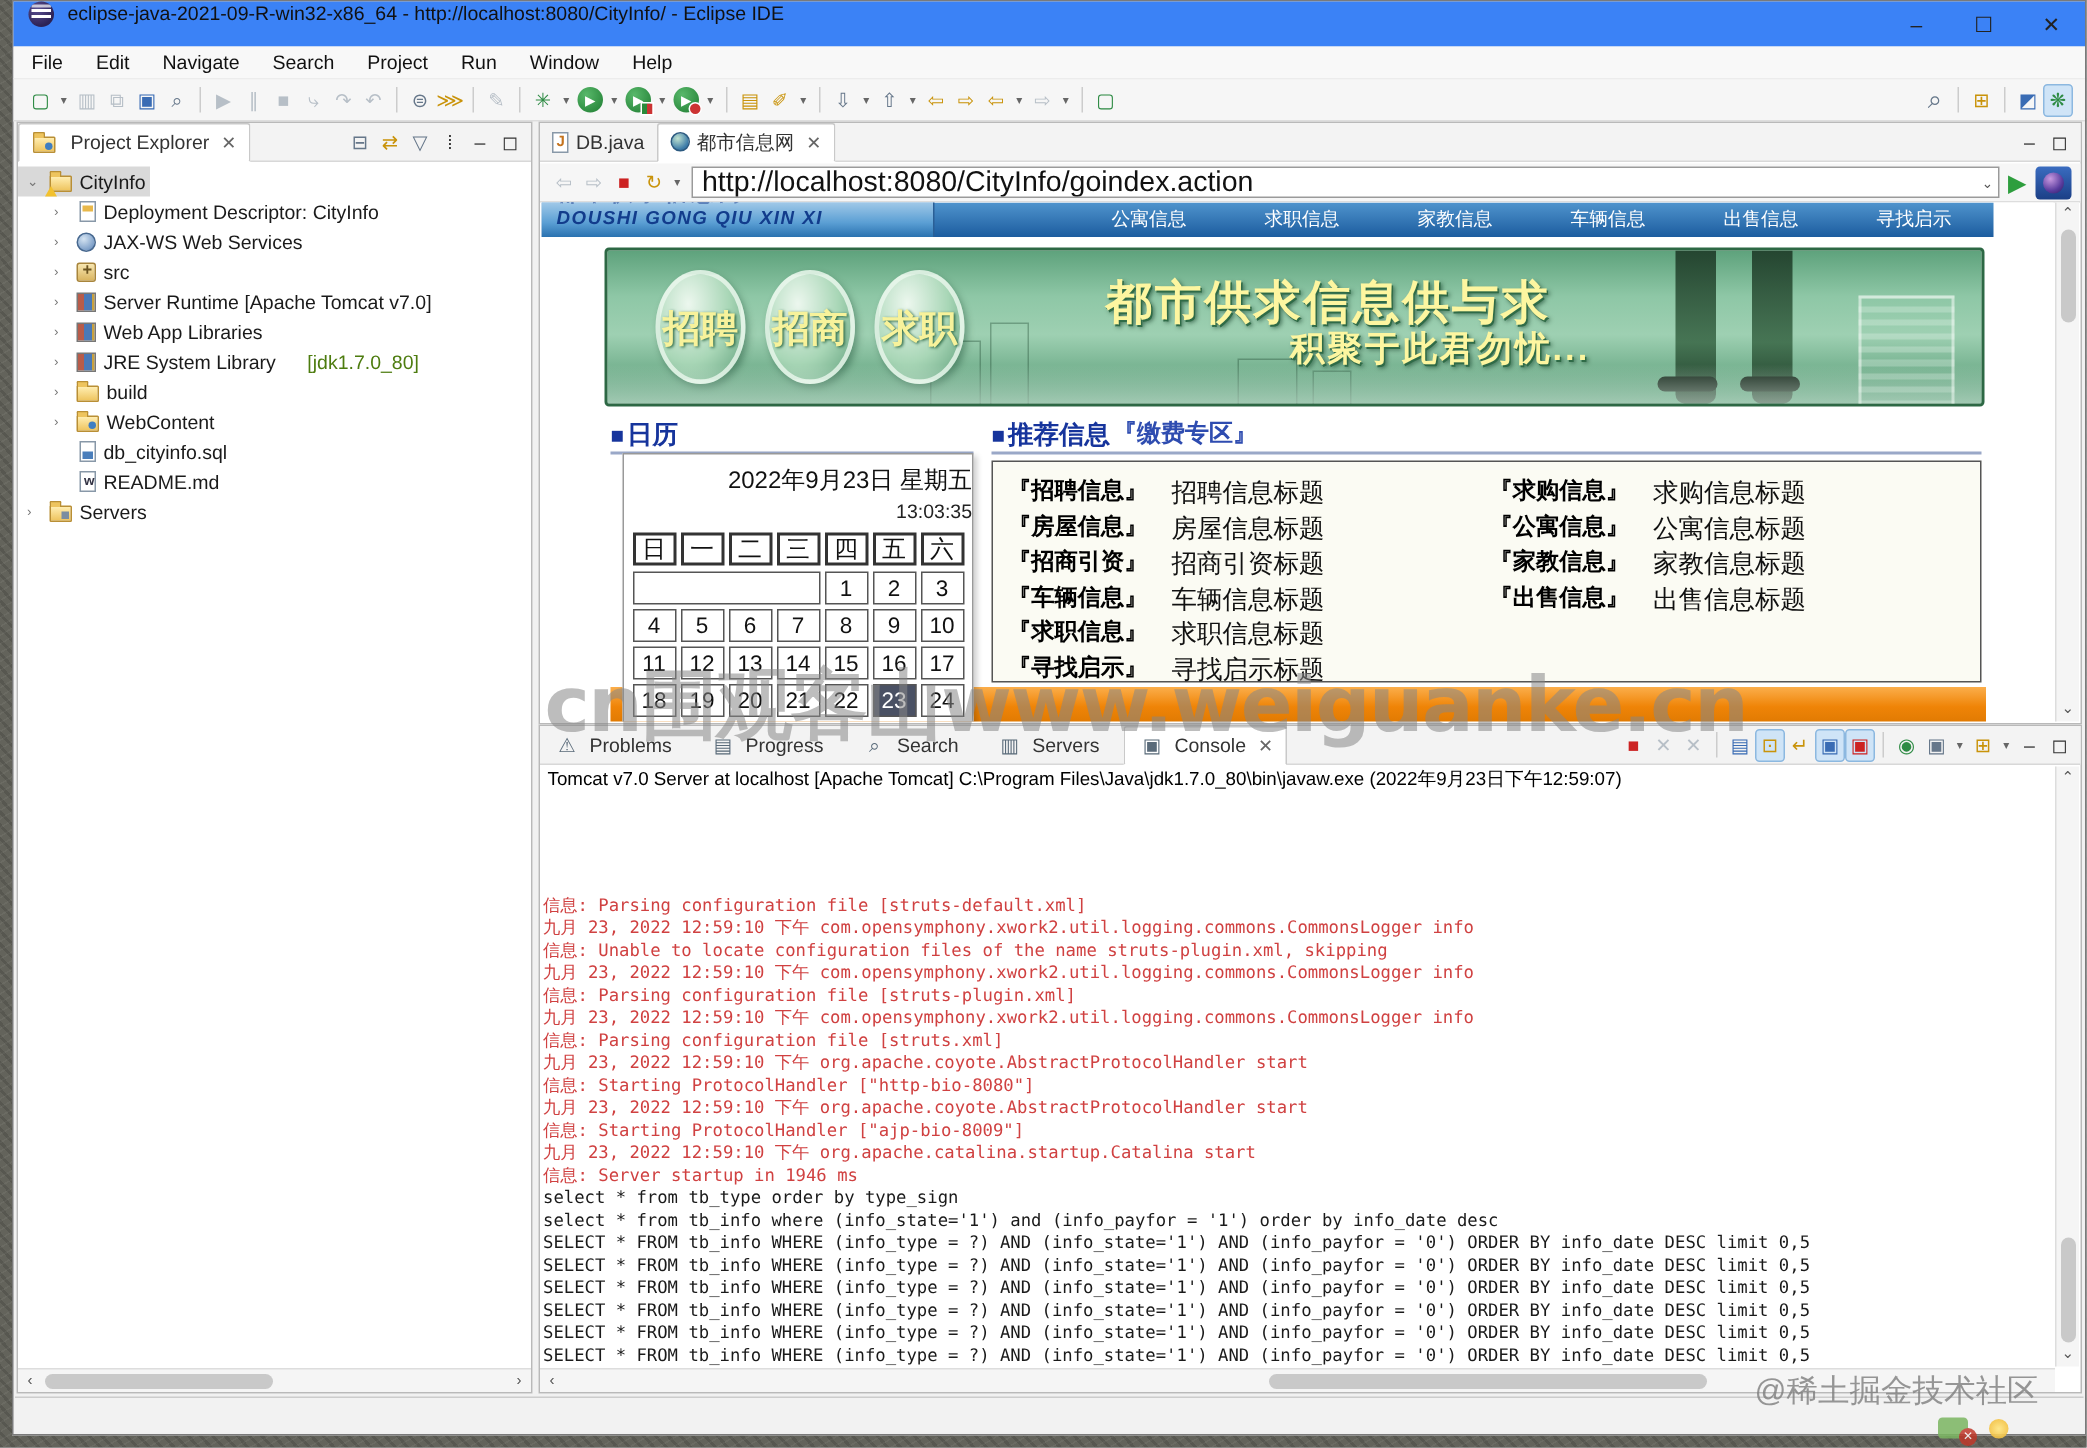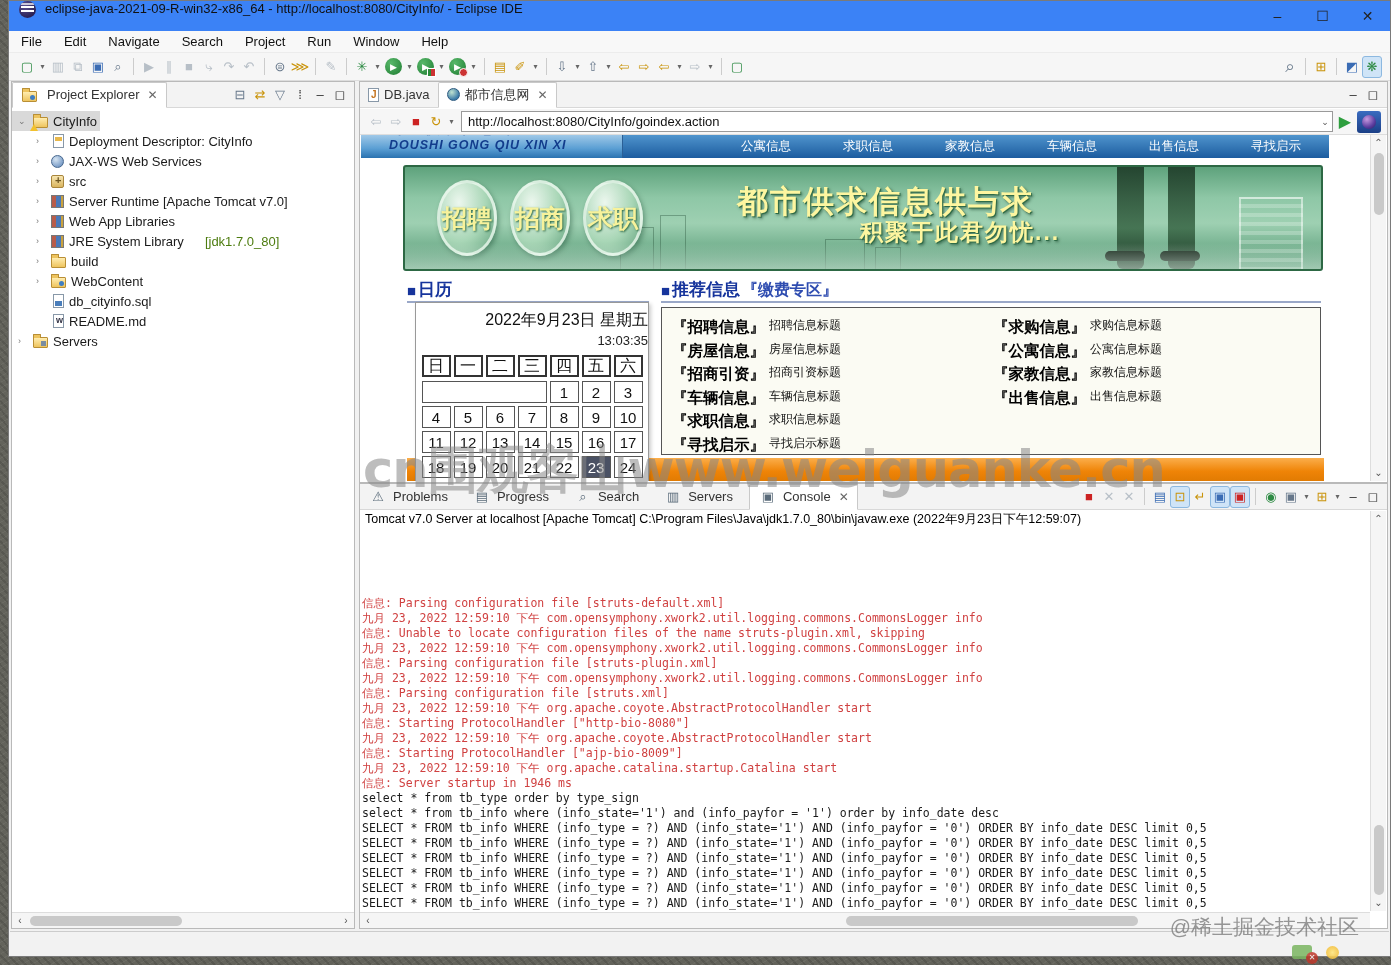--- a/index.html
+++ b/index.html
@@ -65,30 +65,30 @@
 .hscroll .arr{width:16px;text-align:center;font-size:10px;color:#555}
 .hthumb{height:10px;background:#c9c9c9;border-radius:5px}
 .vscroll{position:absolute;top:0;bottom:0;width:16px;background:#f5f5f5;border-left:1px solid #ddd;display:flex;flex-direction:column;align-items:center}
 .vscroll .arr{height:16px;line-height:16px;font-size:10px;color:#555}
 .vthumb{width:10px;background:#c9c9c9;border-radius:5px}
 
 .etab-ico{width:11px;height:14px;background:#fff;border:1px solid #8898a8;position:relative;flex:none}
 .etab-ico::after{content:"J";position:absolute;left:2px;top:0;font-size:10px;font-weight:bold;color:#c4731e}
 .globe-ico{width:13px;height:13px;border-radius:50%;flex:none;background:radial-gradient(circle at 35% 30%,#bfe2d0,#3c7ba8 70%);border:1px solid #2c5a80}
 .bbar{position:absolute;left:0;top:27px;right:0;height:26px;background:#f6f6f6;border-bottom:1px solid #ddd;display:flex;align-items:center;padding:0 6px;gap:4px}
-.url{flex:1;height:21px;border:1px solid #9a9a9a;background:#fff;font-size:13px;padding:0 18px 0 6px;font-family:"Liberation Sans",sans-serif;color:#111}
+.url{flex:1;height:21px;border:1px solid #9a9a9a;background:#fff;font-size:19px;padding:0 18px 0 6px;font-family:"Liberation Sans",sans-serif;color:#111}
 .urlwrap{flex:1;position:relative;display:flex;align-items:center}
 .url-dd{position:absolute;right:4px;font-size:9px;color:#555}
 .go{color:#2e9e3e;font-size:16px;margin:0 2px}
 .sphere{width:24px;height:22px;border-radius:3px;background:linear-gradient(#3a6cc0,#1b3f86);display:flex;align-items:center;justify-content:center;flex:none}
 .sphere::after{content:"";width:14px;height:14px;border-radius:50%;background:radial-gradient(circle at 35% 30%,#c89ae0,#5a3c9e 60%,#2a1b5e)}
 .viewport{position:absolute;left:1px;top:53px;right:18px;bottom:1px;background:#fff;overflow:hidden}
 
 .site-nav{position:absolute;left:0;top:0;width:968px;height:23px;background:linear-gradient(#4f94cd,#1c5c9f);display:flex;align-items:center}
-.site-logo{width:262px;height:32px;margin-top:-9px;background:linear-gradient(#cde4f5,#5b9fd4 70%,#2a72b0);border-right:1px solid #2a5f96;overflow:hidden;padding-left:28px;flex:none}
+.site-logo{width:262px;height:32px;margin-top:-9px;background:linear-gradient(#cde4f5,#5b9fd4 70%,#2a72b0);border-right:1px solid #2a5f96;overflow:hidden;padding-left:10px;flex:none}
 .logo1{font-size:15px;font-weight:bold;color:#1b3f8e;margin-top:-7px;letter-spacing:3px}
 .logo2{font-size:12.5px;font-weight:bold;font-style:italic;color:#123c8c;letter-spacing:1px}
 .site-links{display:flex;gap:52px;margin-left:118px}
 .site-link{color:#fff;font-size:12.5px;white-space:nowrap}
 .banner{position:absolute;left:42px;top:30px;width:920px;height:106px;border:2px solid #2d6844;border-radius:3px;overflow:hidden;
   background:linear-gradient(180deg,#5ea27c,#8ec7a6 30%,#9ed0b2 55%,#4e946e);}
 .banner::after{content:"";position:absolute;left:0;right:0;bottom:0;height:26px;background:linear-gradient(rgba(255,255,255,.0),rgba(230,245,235,.55))}
 .circles{position:absolute;left:32px;top:13px;display:flex;gap:13px}
 .circle{width:60px;height:76px;border-radius:50%;border:3px solid rgba(235,248,238,.8);
   background:radial-gradient(ellipse at 35% 28%,#ecf7ee,#a8d6b6 55%,#5f9f7b);
@@ -109,21 +109,21 @@
 .cal-time{font-size:13px;color:#222;margin:2px 0 7px}
 .cal-grid{display:grid;grid-template-columns:repeat(7,29px);gap:3px;justify-content:center}
 .cal-cell{height:22px;border:1px solid #555;font-size:15px;display:flex;align-items:center;justify-content:center;color:#111;background:#fff}
 .cal-cell.hdr{border:2px solid #333;font-size:16px}
 .cal-cell.today{background:#4a5164;color:#fff}
 .cal-cell.span4{grid-column:span 4}
 .recbox{position:absolute;left:300px;top:172px;width:660px;height:148px;border:1px solid #555;background:#fbfbf3;display:flex;padding:9px 6px 0 10px;z-index:1}
 .reccol{width:50%}
 .rec-item{height:23.5px;display:flex;align-items:flex-start;white-space:nowrap}
 .rec-b{font-size:15.5px;font-weight:bold;color:#000}
-.rec-s{font-size:12px;color:#111;margin-left:4px}
+.rec-s{font-size:17px;color:#111;margin-left:16px}
 .orange{position:absolute;left:46px;top:323px;width:917px;height:24px;background:linear-gradient(#fbae4b,#ef8407 55%,#e07a02);z-index:2}
 
 .chead{position:absolute;left:2px;top:27px;right:18px;height:17px;font-size:12.5px;color:#000;padding-left:3px;white-space:nowrap;overflow:hidden;background:#fff}
 .clog{position:absolute;left:2px;top:44px;right:18px;bottom:17px;overflow:hidden;font-family:"DejaVu Sans Mono",monospace;font-size:11.5px;line-height:15px;white-space:pre}
 .clog-inner{margin-top:-7px}
 .cline{color:#1a1a1a}
 .cline.red{color:#d04141}
 
 .wm-center{position:absolute;left:363px;top:436px;font-size:51px;font-weight:bold;color:rgba(135,135,135,.55);z-index:60;white-space:nowrap;letter-spacing:-1px;font-family:"DejaVu Sans",sans-serif}
 .wm-corner{position:absolute;right:32px;bottom:24px;font-size:21px;color:rgba(125,125,125,.8);z-index:60}

